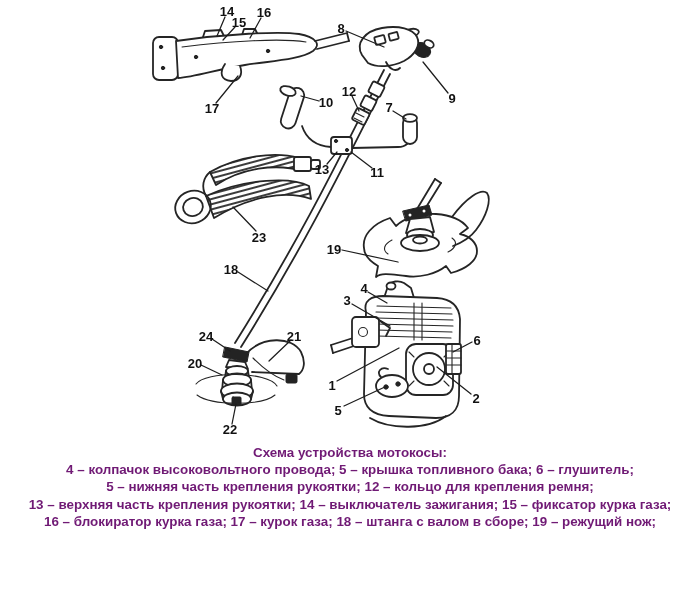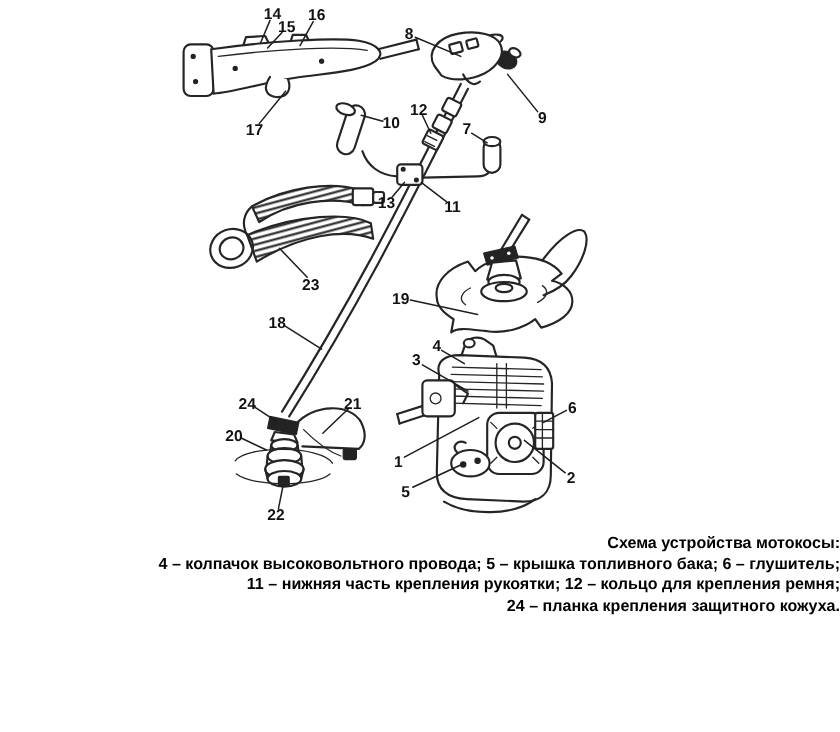--- a/index.html
+++ b/index.html
@@ -10,22 +10,22 @@
   #diagram-svg path,#diagram-svg rect,#diagram-svg circle,#diagram-svg ellipse,#diagram-svg line{
     stroke:#252525;stroke-width:1.8;fill:none;stroke-linecap:round;stroke-linejoin:round;}
   #diagram-svg .w{fill:#ffffff;}
   #diagram-svg .dark{fill:#232323;stroke:#232323;stroke-width:1;}
   #diagram-svg .thin{stroke-width:1.1;}
   #diagram-svg .dotw{fill:#ffffff;stroke:none;}
   #diagram-svg .hatchf{fill:url(#hatch);}
   #callout-layer line{stroke:#1d1d1d;stroke-width:1.25;}
   #callout-layer text{font-family:"Liberation Sans",sans-serif;font-size:13px;font-weight:bold;
     fill:#111;text-anchor:middle;dominant-baseline:central;}
-  .legend{position:absolute;left:0;top:444px;width:700px;text-align:right;
-    color:#000000;font-size:13.4px;font-weight:bold;line-height:17.2px;white-space:nowrap;}
+  .legend{position:absolute;left:0;top:444px;width:700px;text-align:center;
+    color:#701a75;font-size:13.4px;font-weight:bold;line-height:17.2px;white-space:nowrap;}
   .legend-line{width:700px;}
 </style>
 </head>
 <body>
 
 <div class="page">
 
   <svg id="diagram-svg" width="700" height="440" viewBox="0 0 700 440">
     <defs>
       <pattern id="hatch" width="5" height="10" patternUnits="userSpaceOnUse" patternTransform="rotate(75)">
@@ -211,17 +211,18 @@
         <line x1="256" y1="231" x2="233" y2="207"></line>
         <text x="259" y="237">23</text>
         <line x1="212" y1="339" x2="230" y2="351"></line>
         <text x="206" y="336">24</text>
       </g>
   </svg>
 
   <div class="legend">
     <div class="legend-line">Схема устройства мотокосы:</div>
     <div class="legend-line">4 – колпачок высоковольтного провода; 5 – крышка топливного бака; 6 – глушитель;</div>
-    <div class="legend-line">11 – нижняя часть крепления рукоятки; 12 – кольцо для крепления ремня;</div>
-    <div class="legend-line">24 – планка крепления защитного кожуха.</div>
+    <div class="legend-line">5 – нижняя часть крепления рукоятки; 12 – кольцо для крепления ремня;</div>
+    <div class="legend-line">13 – верхняя часть крепления рукоятки; 14 – выключатель зажигания; 15 – фиксатор курка газа;</div>
+    <div class="legend-line">16 – блокиратор курка газа; 17 – курок газа; 18 – штанга с валом в сборе; 19 – режущий нож;</div>
   </div>
 
 </div>
 
 </body></html>

